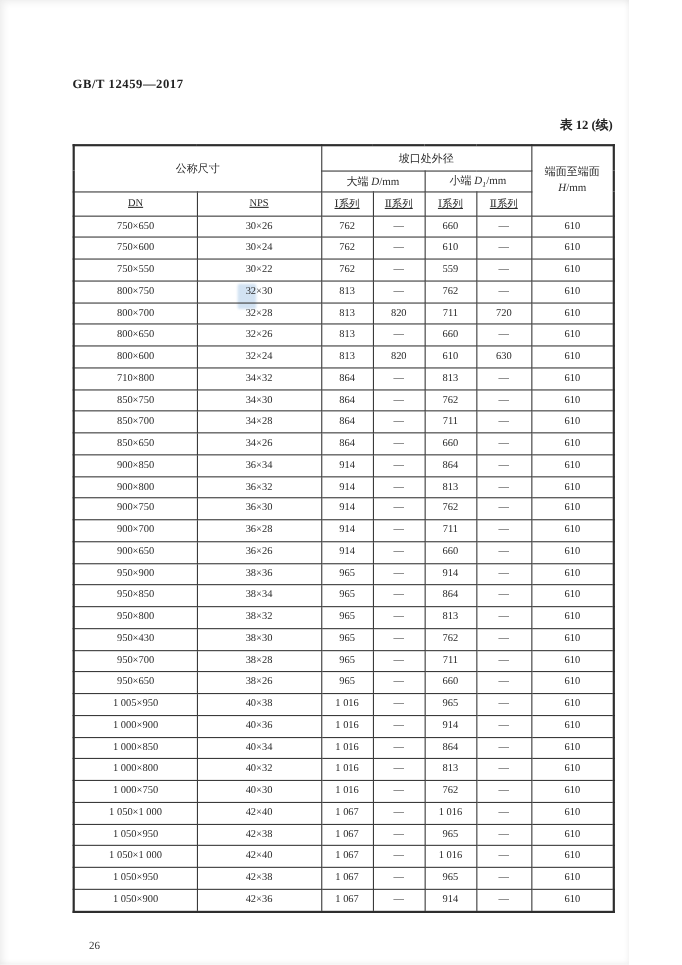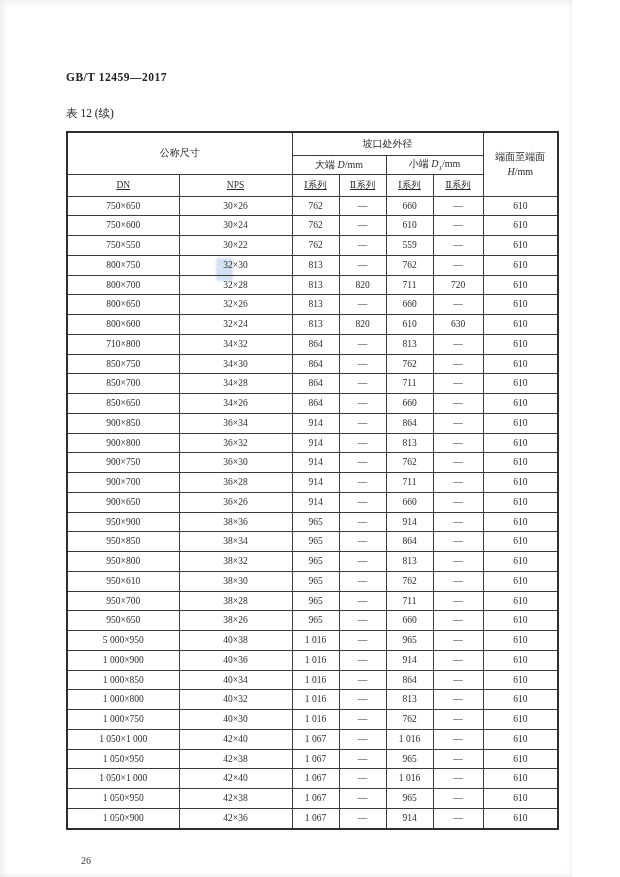--- a/index.html
+++ b/index.html
@@ -24,23 +24,23 @@
     font-size: 11.5px;
     font-weight: bold;
     letter-spacing: 0.5px;
     color: #222;
   }
   .table-title {
     position: absolute;
     left: 66px;
     top: 106px;
     width: 491px;
-    text-align: left;
+    text-align: right;
     font-size: 11.5px;
-    font-weight: normal;
+    font-weight: bold;
     color: #222;
   }
   table.dim-table {
     position: absolute;
     left: 66px;
     top: 131px;
     width: 491px;
     border-collapse: collapse;
     table-layout: fixed;
     border: 2px solid #2e2e2e;
@@ -296,21 +296,21 @@
         <tr>
           <td>950×800</td>
           <td>38×32</td>
           <td>965</td>
           <td>—</td>
           <td>813</td>
           <td>—</td>
           <td>610</td>
         </tr>
         <tr>
-          <td>950×610</td>
+          <td>950×430</td>
           <td>38×30</td>
           <td>965</td>
           <td>—</td>
           <td>762</td>
           <td>—</td>
           <td>610</td>
         </tr>
         <tr>
           <td>950×700</td>
           <td>38×28</td>
@@ -323,21 +323,21 @@
         <tr>
           <td>950×650</td>
           <td>38×26</td>
           <td>965</td>
           <td>—</td>
           <td>660</td>
           <td>—</td>
           <td>610</td>
         </tr>
         <tr>
-          <td>5 000×950</td>
+          <td>1 005×950</td>
           <td>40×38</td>
           <td>1 016</td>
           <td>—</td>
           <td>965</td>
           <td>—</td>
           <td>610</td>
         </tr>
         <tr>
           <td>1 000×900</td>
           <td>40×36</td>

